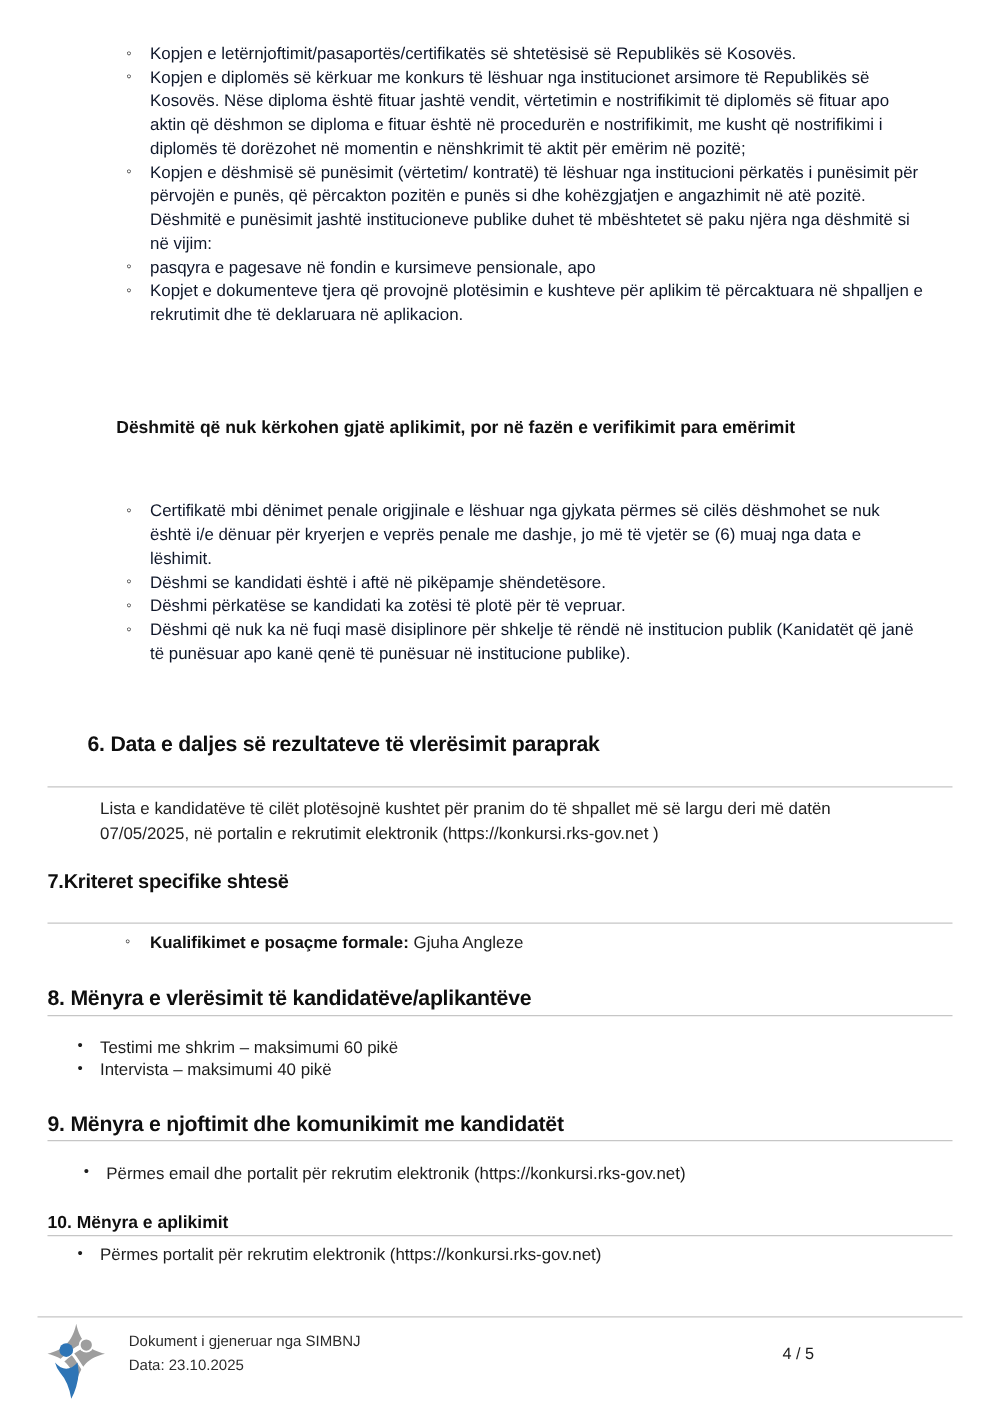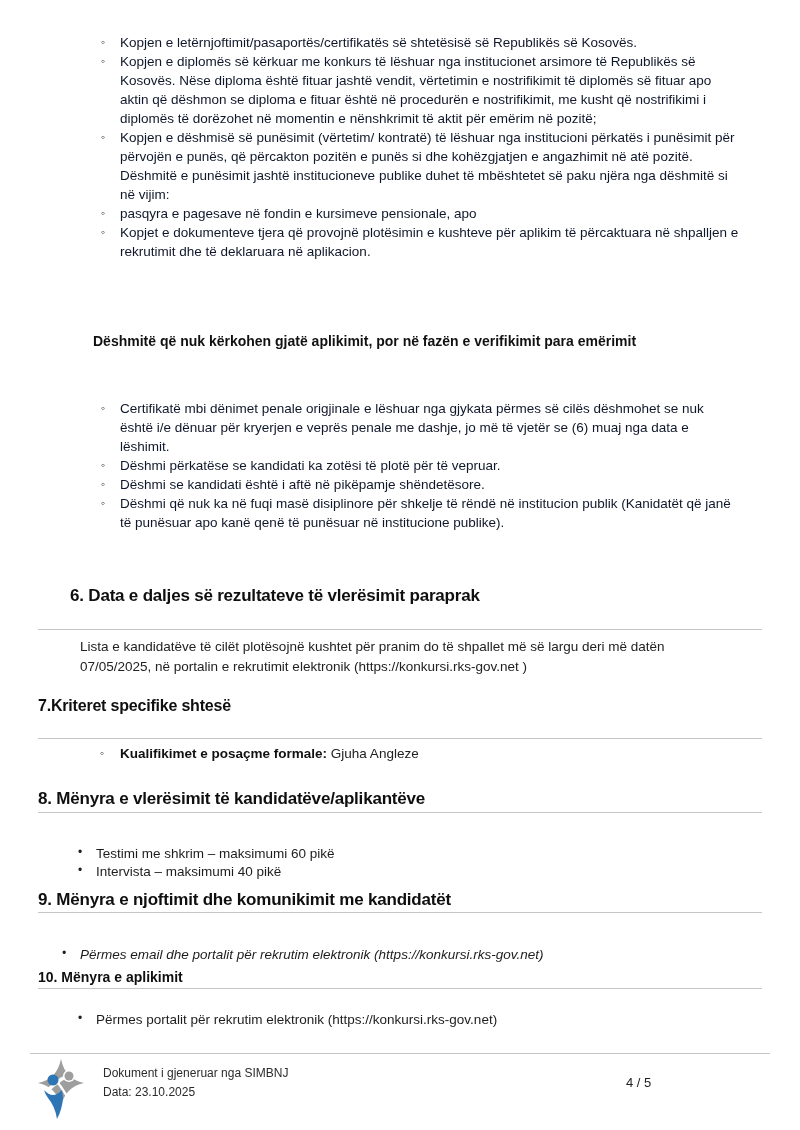--- a/index.html
+++ b/index.html
@@ -20,21 +20,21 @@
   }
   ul.doclist li { position: relative; padding-left: 21px; }
   ul.doclist li::before {
     content: "\25E6";
     position: absolute; left: 2px; top: 0;
     font-size: 12px; color: #222222;
   }
 
   
   ul.dotlist {
-    list-style: none; margin: 16px; padding: 0;
+    list-style: none; margin: 0; padding: 0;
     font-size: 13.5px; line-height: 17.5px; color: #1d1d1d;
   }
   ul.dotlist li { position: relative; padding-left: 20px; }
   ul.dotlist li::before {
     content: "\2022";
     position: absolute; left: 2px; top: -1px;
     font-size: 12px; color: #1d1d1d;
   }
 
   .subheading {
@@ -67,22 +67,22 @@
   <li>Kopjen e diplomës së kërkuar me konkurs të lëshuar nga institucionet arsimore të Republikës së Kosovës. Nëse diploma është fituar jashtë vendit, vërtetimin e nostrifikimit të diplomës së fituar apo aktin që dëshmon se diploma e fituar është në procedurën e nostrifikimit, me kusht që nostrifikimi i diplomës të dorëzohet në momentin e nënshkrimit të aktit për emërim në pozitë;</li>
   <li>Kopjen e dëshmisë së punësimit (vërtetim/ kontratë) të lëshuar nga institucioni përkatës i punësimit për përvojën e punës, që përcakton pozitën e punës si dhe kohëzgjatjen e angazhimit në atë pozitë. Dëshmitë e punësimit jashtë institucioneve publike duhet të mbështetet së paku njëra nga dëshmitë si në vijim:</li>
   <li>pasqyra e pagesave në fondin e kursimeve pensionale, apo</li>
   <li>Kopjet e dokumenteve tjera që provojnë plotësimin e kushteve për aplikim të përcaktuara në shpalljen e rekrutimit dhe të deklaruara në aplikacion.</li>
 </ul>
 
 <div class="subheading abs" style="left:73px; top:333px; width:660px;padding-left:20px;">Dëshmitë që nuk kërkohen gjatë aplikimit, por në fazën e verifikimit para emërimit</div>
 
 <ul class="doclist abs" style="left:97px; top:397px; width:640px;">
   <li>Certifikatë mbi dënimet penale origjinale e lëshuar nga gjykata përmes së cilës dëshmohet se nuk është i/e dënuar për kryerjen e veprës penale me dashje, jo më të vjetër se (6) muaj nga data e lëshimit.</li>
+  <li>Dëshmi se kandidati është i aftë në pikëpamje shëndetësore.</li>
   <li>Dëshmi përkatëse se kandidati ka zotësi të plotë për të vepruar.</li>
-  <li>Dëshmi se kandidati është i aftë në pikëpamje shëndetësore.</li>
   <li>Dëshmi që nuk ka në fuqi masë disiplinore për shkelje të rëndë në institucion publik (Kanidatët që janë të punësuar apo kanë qenë të punësuar në institucione publike).</li>
 </ul>
 
 <div class="sec-title abs" style="left:38px; top:586px;margin-left:32px;">6. Data e daljes së rezultateve të vlerësimit paraprak</div>
 <div class="rule abs" style="left:38px; top:629px; width:724px;"></div>
 <div class="para abs" style="left:80px; top:637px; width:614px;">Lista e kandidatëve të cilët plotësojnë kushtet për pranim do të shpallet më së largu deri më datën 07/05/2025, në portalin e rekrutimit elektronik (https://konkursi.rks-gov.net )</div>
 
 <div class="sec-title mid abs" style="left:38px; top:697px;">7.Kriteret specifike shtesë</div>
 <div class="rule abs" style="left:38px; top:738px; width:724px;"></div>
 <div class="kual-row abs" style="left:100px; top:746px; width:600px;">
@@ -92,21 +92,21 @@
 
 <div class="sec-title abs" style="left:38px; top:789px;">8. Mënyra e vlerësimit të kandidatëve/aplikantëve</div>
 <div class="rule abs" style="left:38px; top:812px; width:724px;"></div>
 <ul class="dotlist abs" style="left:60px; top:829px; width:640px;">
   <li>Testimi me shkrim – maksimumi 60 pikë</li>
   <li>Intervista – maksimumi 40 pikë</li>
 </ul>
 
 <div class="sec-title abs" style="left:38px; top:890px;">9. Mënyra e njoftimit dhe komunikimit me kandidatët</div>
 <div class="rule abs" style="left:38px; top:912px; width:724px;"></div>
-<ul class="dotlist abs" style="left:44px; top:930px; width:660px;font-style:italic;">
+<ul class="dotlist abs" style="left:65px; top:930px; width:660px;">
   <li>Përmes email dhe portalit për rekrutim elektronik (https://konkursi.rks-gov.net)</li>
 </ul>
 
 <div class="sec-title small abs" style="left:38px; top:969px;">10. Mënyra e aplikimit</div>
 <div class="rule abs" style="left:38px; top:988px; width:724px;"></div>
 <ul class="dotlist abs" style="left:60px; top:995px; width:660px;">
   <li>Përmes portalit për rekrutim elektronik (https://konkursi.rks-gov.net)</li>
 </ul>
 
 <div class="rule abs" style="left:30px; top:1053px; width:740px;"></div>

